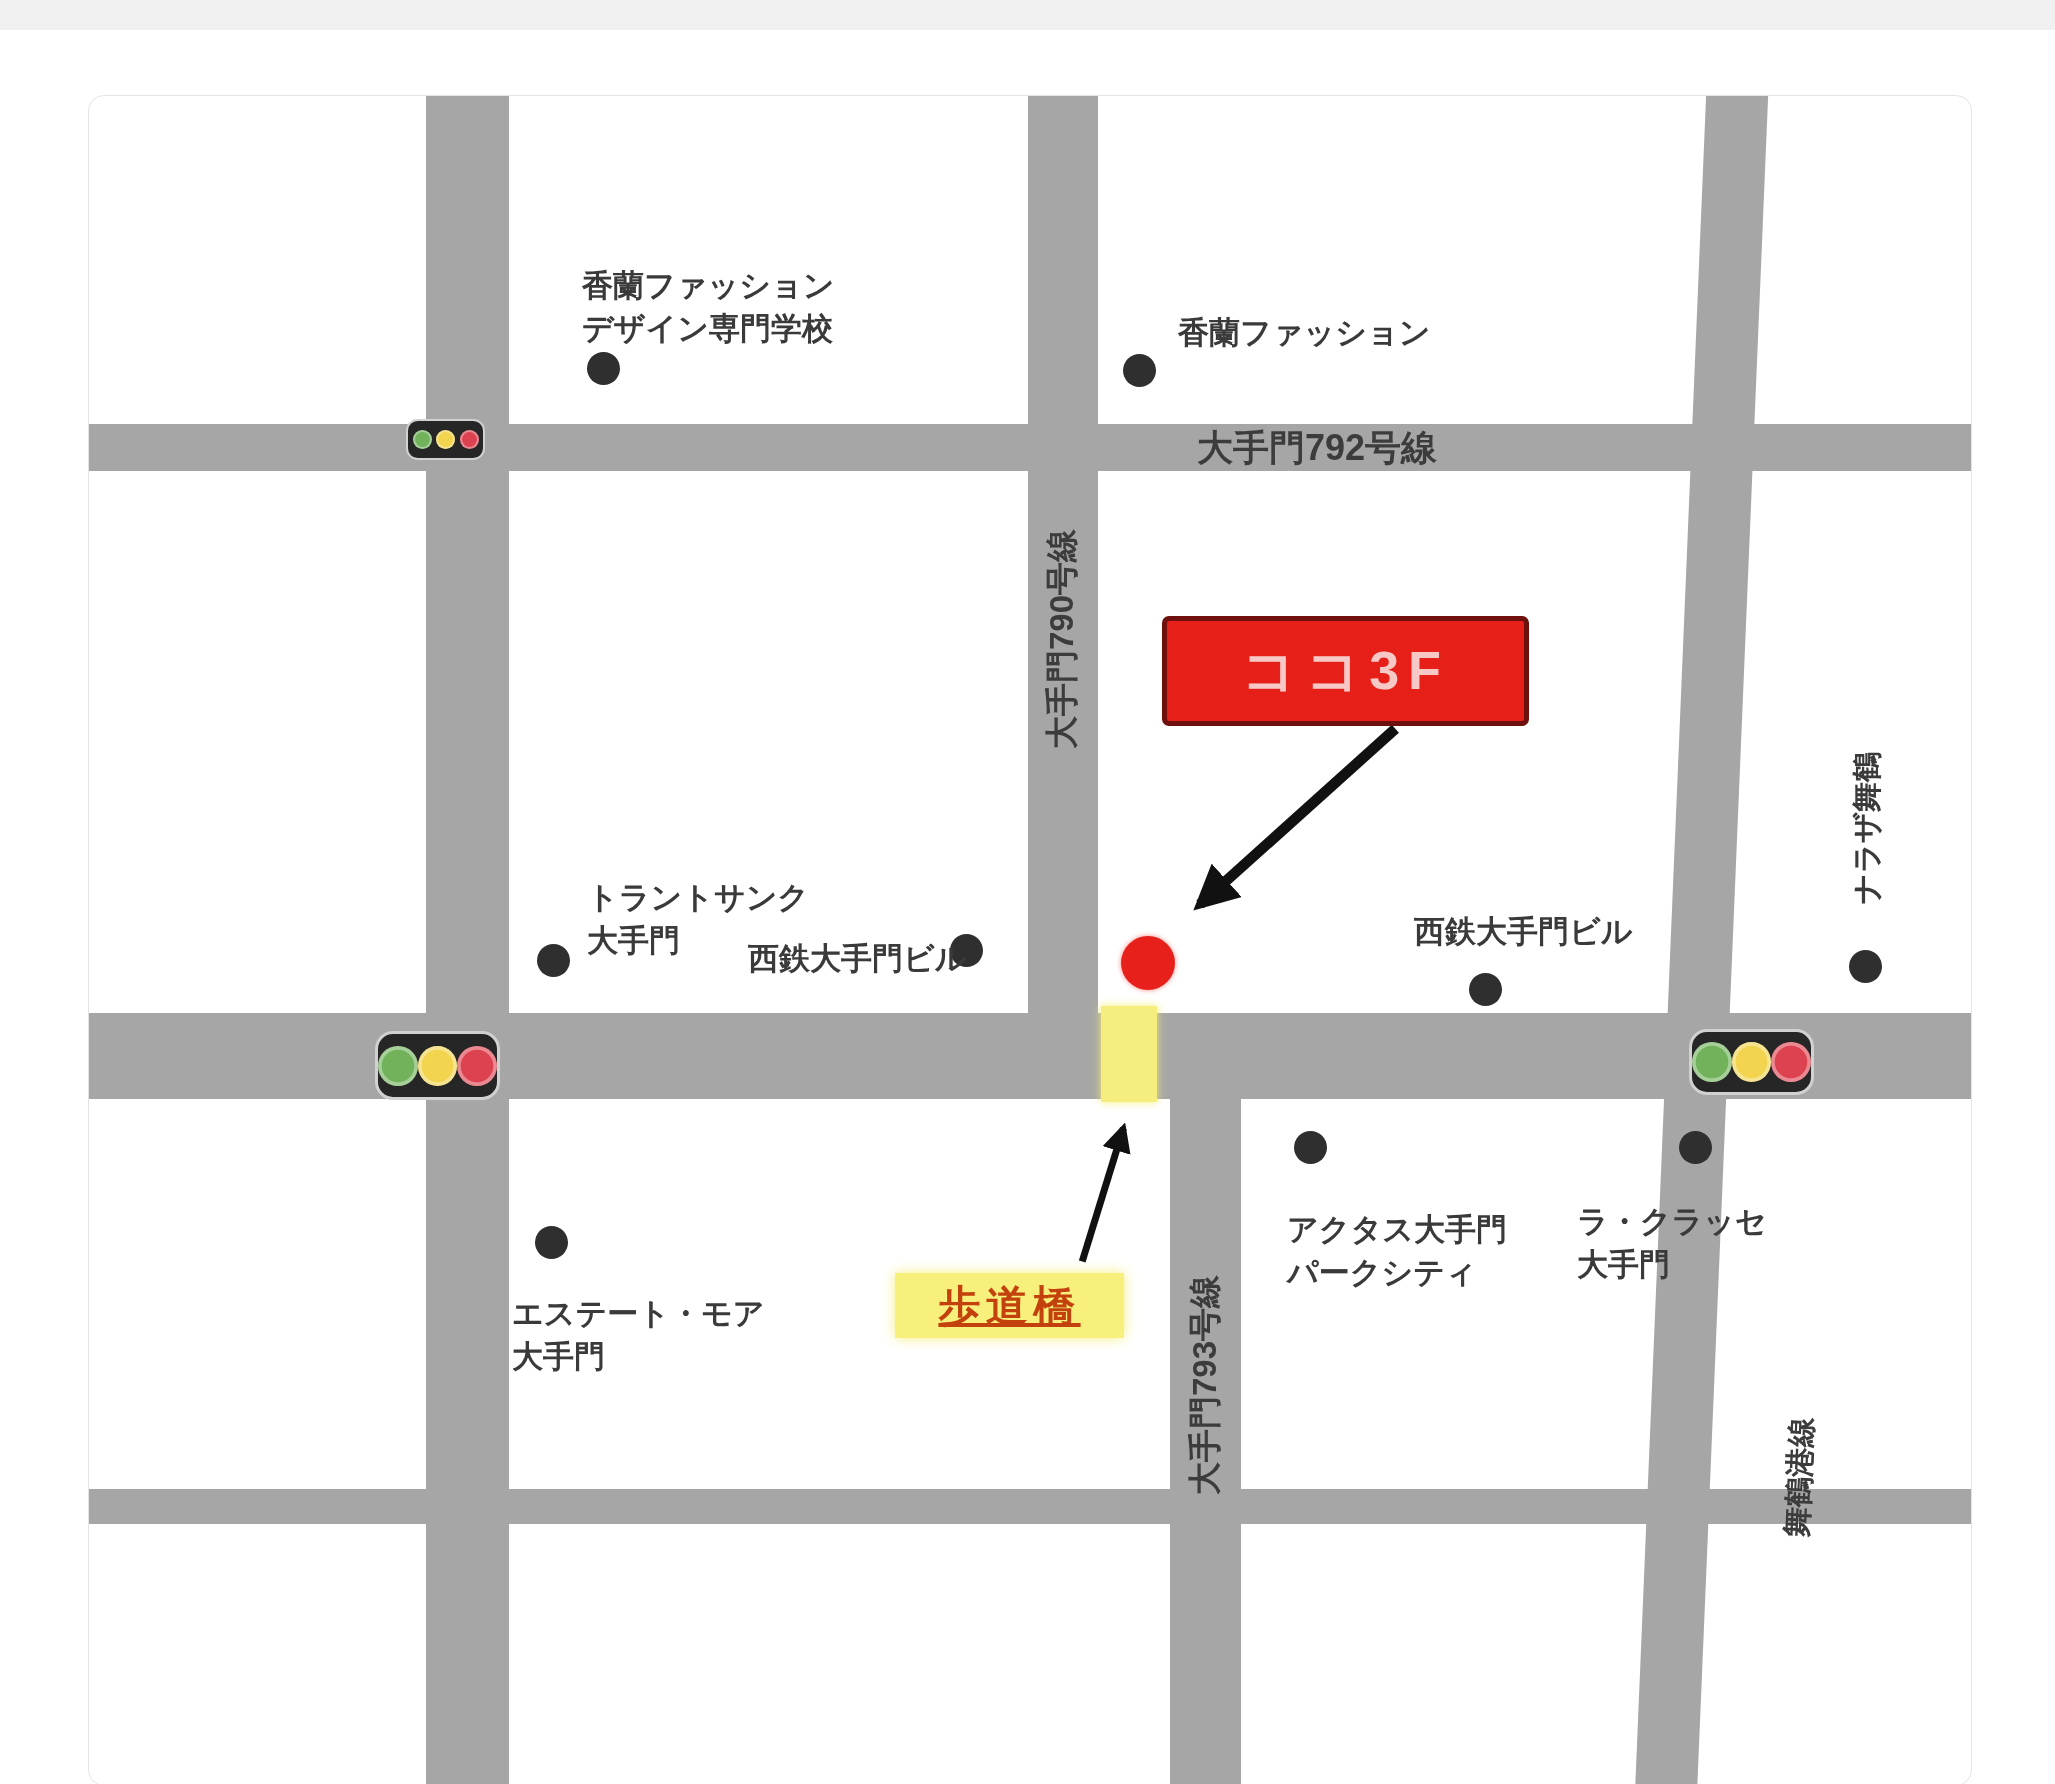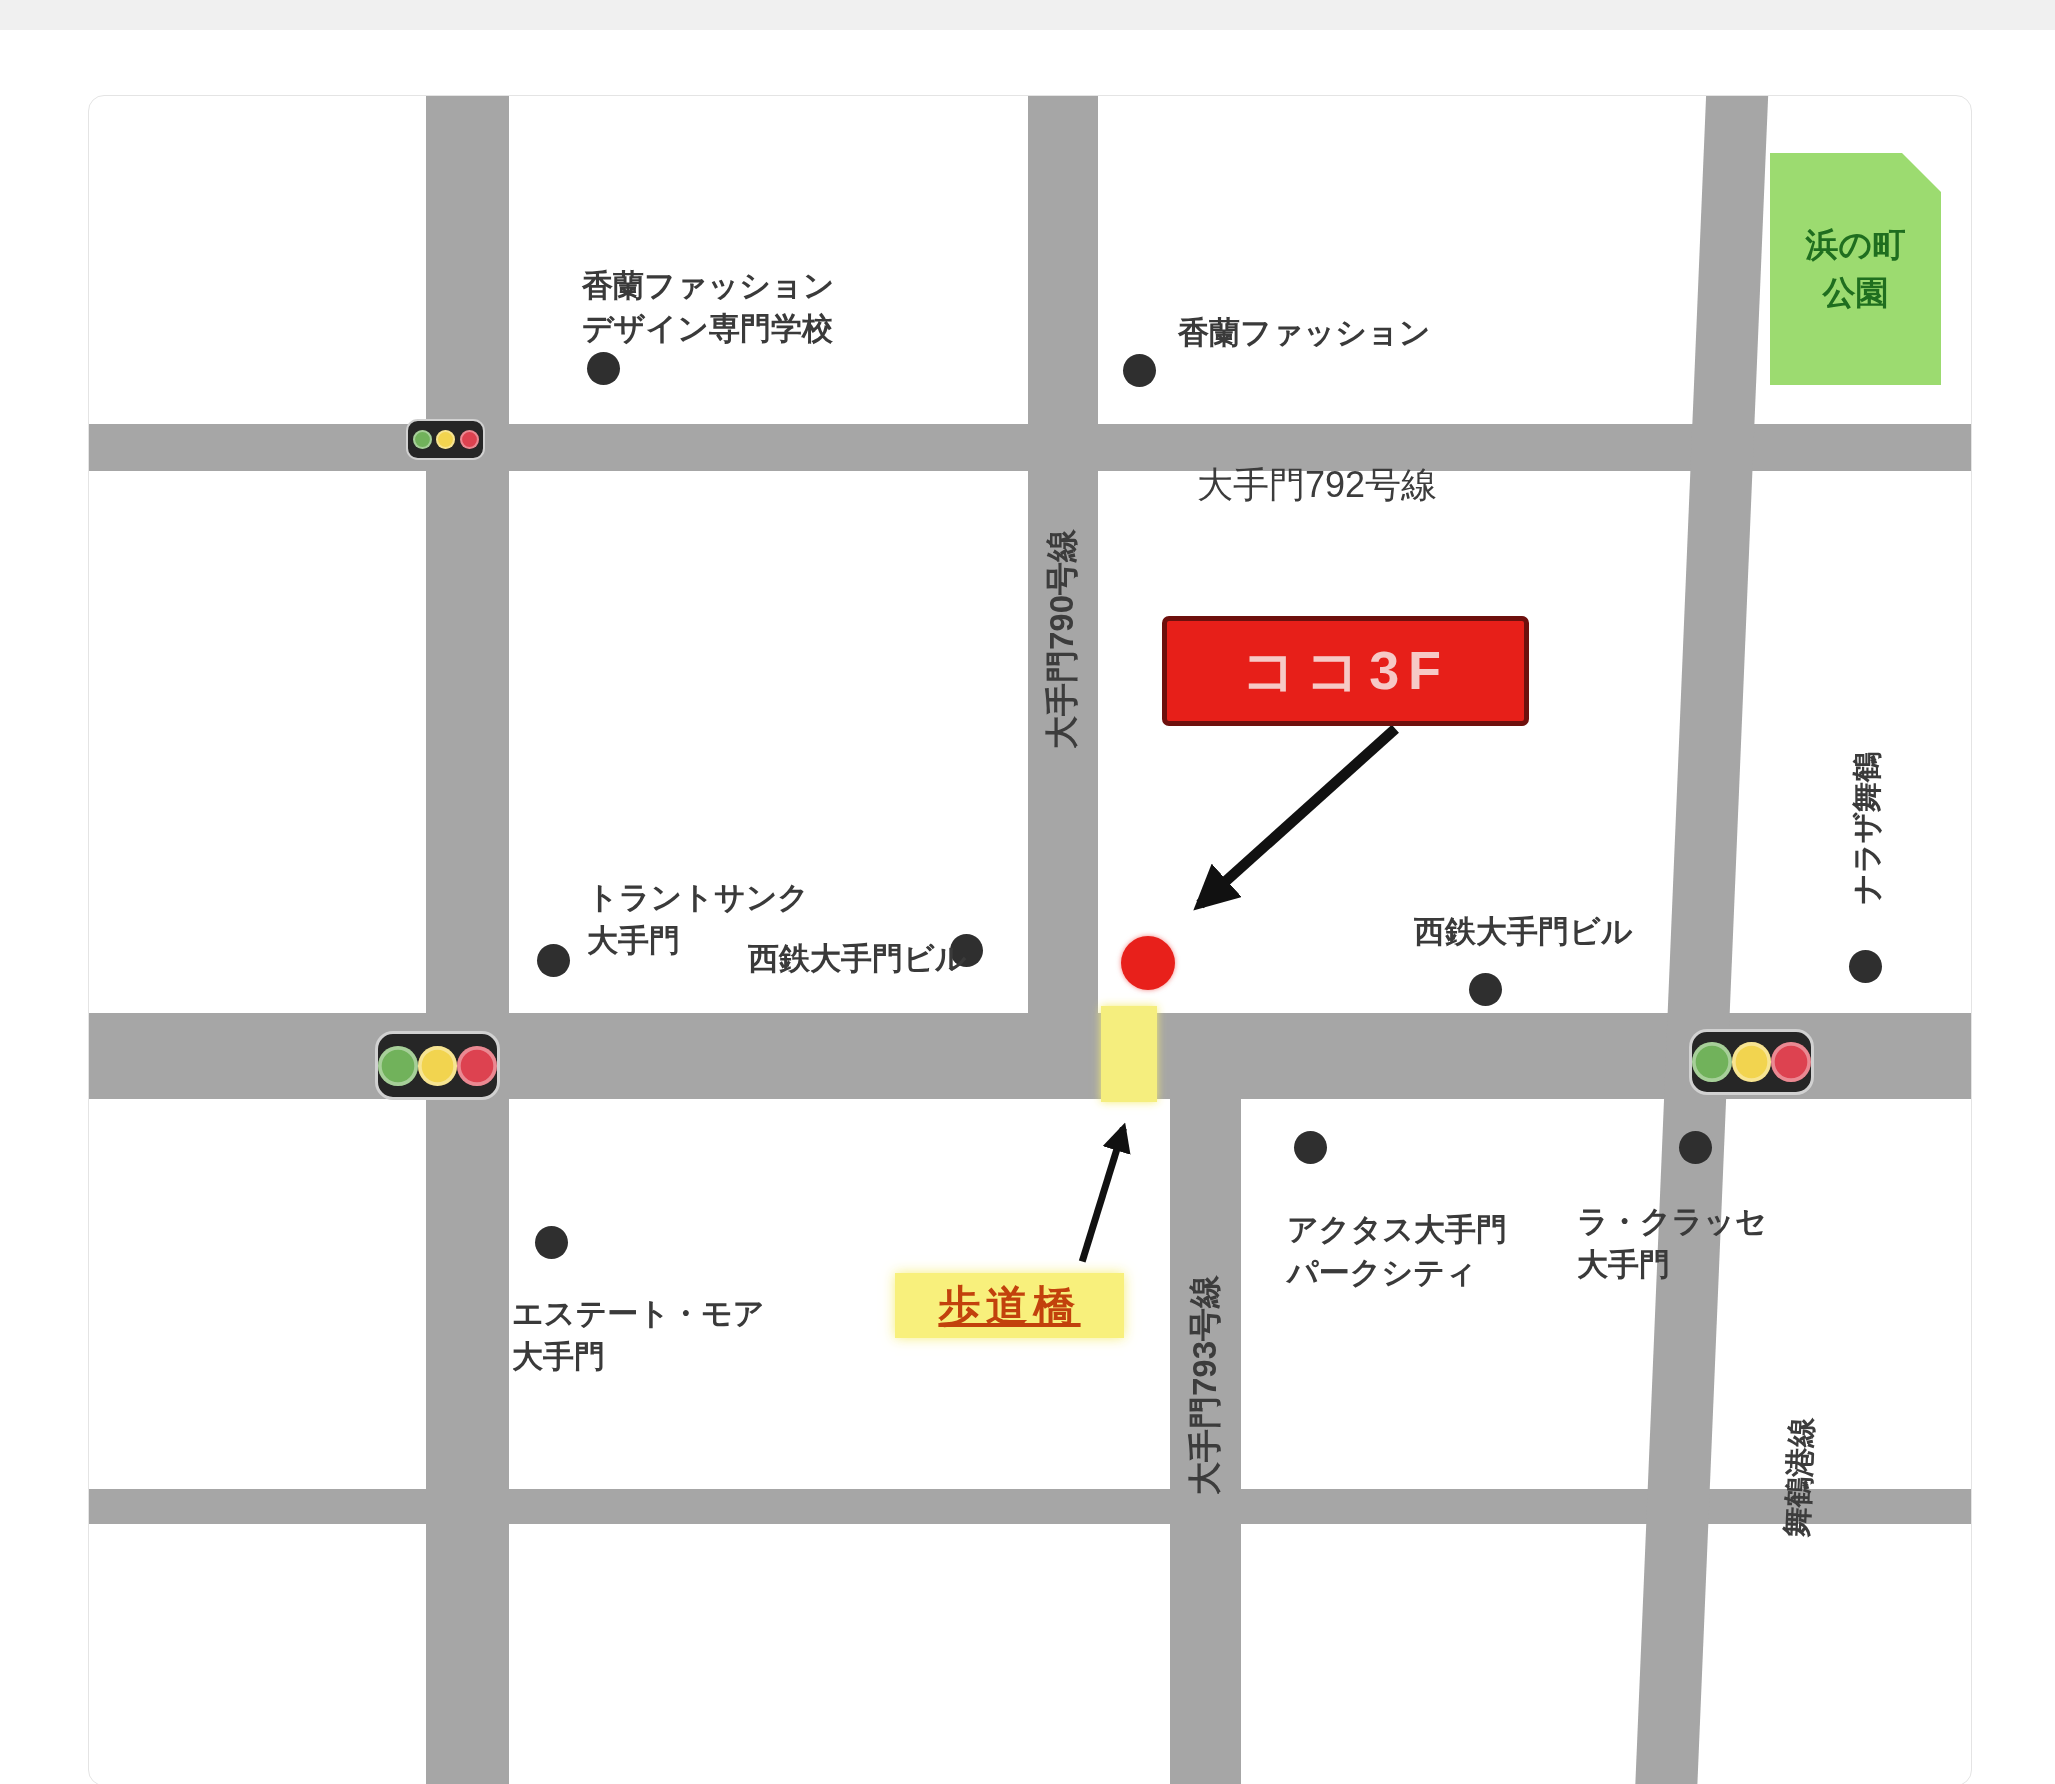--- a/index.html
+++ b/index.html
@@ -22,21 +22,21 @@
   .road{position:absolute;background:#a6a6a6;}
   .road.h{left:0;width:1882px;}
   .park{
     position:absolute;left:1681px;top:57px;width:171px;height:232px;
     background:#9cdb70;
     clip-path:polygon(0 0,calc(100% - 39px) 0,100% 39px,100% 100%,0 100%);
     display:flex;align-items:center;justify-content:center;text-align:center;
     color:#1f6e1f;font-size:33px;font-weight:600;line-height:1.45;
   }
   .road-label-h{
-    position:absolute;color:#3c3c3c;font-size:36px;font-weight:400;white-space:nowrap;margin-top:37px;
+    position:absolute;color:#3c3c3c;font-size:36px;font-weight:700;white-space:nowrap;
   }
   .vlabel{
     position:absolute;color:#3c3c3c;font-size:33px;font-weight:600;white-space:nowrap;
     transform:translate(-50%,-50%) rotate(-90deg);
   }
   .vlabel.tilt{transform:translate(-50%,-50%) rotate(-87.5deg);}
   .showa-label{
     position:absolute;left:461px;top:941px;color:#333333;font-size:44px;
     font-weight:600;letter-spacing:14px;white-space:nowrap;
   }
@@ -91,26 +91,20 @@
   .arrows{position:absolute;left:0;top:0;z-index:5;pointer-events:none;}
   .z6{z-index:6;}
 </style>
 </head>
 <body>
 
 <div class="topbar"></div>
 
 <div class="map-canvas">
 
-  <div class="park">
-    <div>
-      <div>浜の町</div>
-      <div>公園</div>
-    </div>
-  </div>
 
   <div class="road h" style="top:328px;height:47px;"></div>
   <div class="road h" style="top:917px;height:86px;"></div>
   <div class="road h" style="top:1393px;height:35px;"></div>
   <div class="road" style="left:337px;top:0;width:83px;height:1689px;"></div>
   <div class="road" style="left:939px;top:0;width:70px;height:917px;"></div>
   <div class="road" style="left:1081px;top:917px;width:71px;height:773px;"></div>
   <div class="road" style="left:1618px;top:-21.4px;width:62px;height:1820px;transform:rotate(2.4deg);transform-origin:top center;"></div>
 
   <div class="crosswalk"></div>

